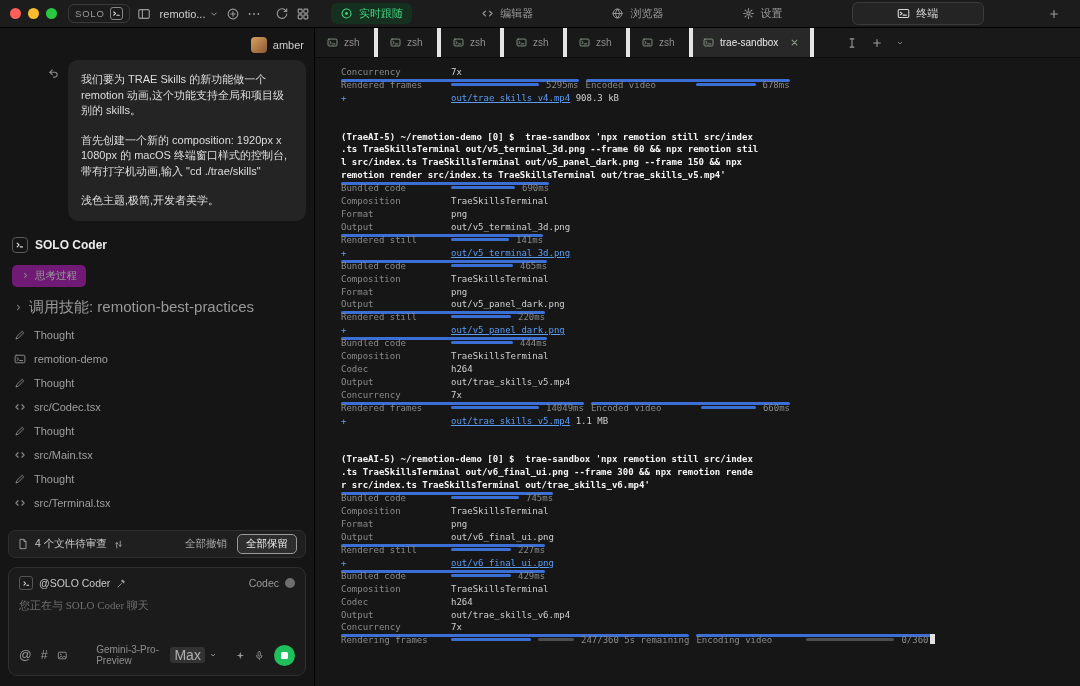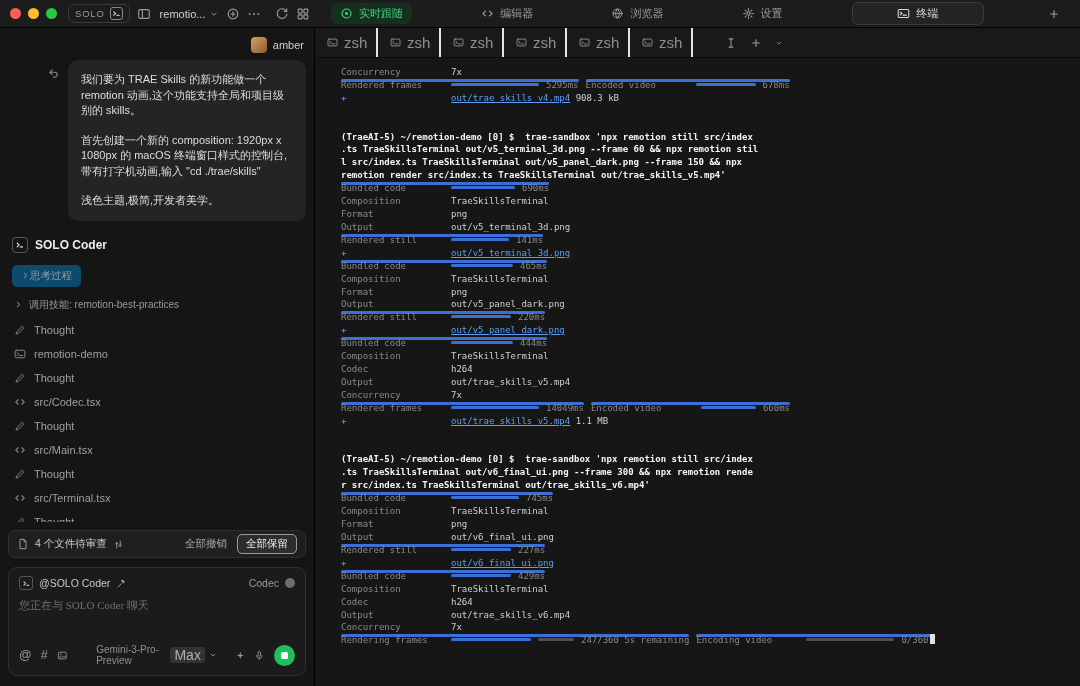--- a/index.html
+++ b/index.html
@@ -40,23 +40,23 @@
 .msg-row{display:flex;justify-content:flex-end;align-items:flex-start;gap:8px;padding:0 8px 0 36px}
 .revert{width:13px;height:13px;color:#8a8a8a;margin-top:7px;flex:none}
 .bubble{background:#242424;border-radius:10px;padding:12px 13px;width:238px;color:#dedede;font-size:11px;line-height:15.5px}
 .bubble-p{margin-bottom:14px}
 .bubble-p:last-child{margin-bottom:0}
 .agent-header{display:flex;align-items:center;gap:7px;padding:0 12px;margin-top:16px}
 .agent-badge{width:16px;height:16px;border:1px solid #5a5a5a;border-radius:4px;display:flex;align-items:center;justify-content:center;color:#e0e0e0;flex:none}
 .agent-badge .ic{width:10px;height:10px}
 .agent-name{font-size:12px;font-weight:bold;color:#ededed}
 .think-wrap{padding:0 12px;margin-top:12px}
-.think-pill{display:inline-flex;align-items:center;background:#0c4a6e;border-radius:5px;padding:4px 9px;color:#9a9a9a;font-size:10.5px}
+.think-pill{display:inline-flex;align-items:center;gap:5px;background:#701a75;border-radius:5px;padding:4px 9px;color:#9a9a9a;font-size:10.5px}
 .chev{width:9px;height:9px;color:#8a8a8a;flex:none}
-.skill-row{display:flex;align-items:center;gap:6px;padding:11px 14px 3px;color:#9a9a9a;font-size:10px}
+.skill-row{display:flex;align-items:center;gap:6px;padding:11px 14px 3px;color:#9a9a9a;font-size:15px}
 .steps{margin-top:3px}
 .step{display:flex;align-items:flex-start;gap:8px;padding:6px 14px;color:#9f9f9f;font-size:11px}
 .step .ic{width:12px;height:12px;color:#8a8a8a;flex:none}
 
 
 .review{margin:8px 8px 0;flex:none;background:#1f1f1f;border:1px solid #2e2e2e;border-radius:7px;height:28px;display:flex;align-items:center;gap:6px;padding:0 8px;font-size:10.5px;color:#c9c9c9}
 .review .ic{width:12px;height:12px;color:#9a9a9a;flex:none}
 .review-spacer{flex:1}
 .undo{color:#a9a9a9;padding:2px 4px}
 .keep{background:#2d2d2d;border:1px solid #9a9a9a;border-radius:5px;padding:2px 8px;color:#f0f0f0}
@@ -77,21 +77,21 @@
 .model{display:flex;align-items:center;gap:4px;font-size:10px;color:#8f8f8f;margin-left:20px}
 .max-badge{background:#333;border-radius:3px;padding:0 4px;font-size:14px;color:#b0b0b0}
 .model .chev{width:8px;height:8px}
 .tb-flex{flex:1}
 .send{width:21px;height:21px;border-radius:50%;background:#1fbf5c;display:flex;align-items:center;justify-content:center;flex:none}
 .stopsq{width:7px;height:7px;background:#fff;border-radius:1.5px}
 
 
 .term{flex:1;min-width:0;display:flex;flex-direction:column;background:#161616}
 .tm-strip{height:30px;flex:none;display:flex;align-items:stretch;background:#191919;border-bottom:1px solid #0c0c0c}
-.tm-tab{display:flex;align-items:center;gap:6px;width:63px;padding:0 0 0 12px;color:#8f8f8f;font-size:15px;border-right:2px solid #e5e5e5;flex:none}
+.tm-tab{display:flex;align-items:center;gap:6px;width:63px;padding:0 0 0 12px;color:#8f8f8f;font-size:10px;border-right:4px solid #e5e5e5;flex:none}
 .tm-tab .ic{width:11px;height:11px;color:#8a9a8a;flex:none}
 .tm-tab.active{width:auto;background:#282828;color:#eaeaea;padding:0 10px}
 .tm-close{margin-left:5px;width:9px;height:9px;color:#9a9a9a}
 .tm-right{display:flex;align-items:center;gap:13px;margin-left:32px;color:#9a9a9a}
 .tm-right .ic{width:12px;height:12px}
 .tm-right .chev{width:8px;height:8px}
 .tm-out{flex:1;min-height:0;overflow:hidden;padding:8px 8px 0 26px;font-family:"DejaVu Sans Mono",monospace;font-size:9px;color:#cfcfcf}
 .tline{height:12.9px;line-height:12.9px;white-space:pre}
 .tl{display:inline-block;width:110px;color:#8a8a8a;vertical-align:top}
 .tl.plus{color:#5b9df5}
@@ -473,20 +473,34 @@
           </div>
           <div class="tm-tab">
             <span class="ic " style="width: 11px; height: 11px;">
               <svg viewBox="0 0 16 16" fill="none" stroke="currentColor" stroke-linecap="round" stroke-linejoin="round" stroke-width="1.3">
                 <rect x="1.5" y="3" width="13" height="10" rx="1.5"></rect>
                 <path d="M4 6.2l2.2 1.8L4 9.8M7.5 10h4"></path>
               </svg>
             </span>
             <span>zsh</span>
           </div>
+          <div class="tm-tab active">
+            <span class="ic " style="width: 11px; height: 11px;">
+              <svg viewBox="0 0 16 16" fill="none" stroke="currentColor" stroke-linecap="round" stroke-linejoin="round" stroke-width="1.3">
+                <rect x="1.5" y="3" width="13" height="10" rx="1.5"></rect>
+                <path d="M4 6.2l2.2 1.8L4 9.8M7.5 10h4"></path>
+              </svg>
+            </span>
+            <span>trae-sandbox</span>
+            <span class="tm-close ic">
+              <svg viewBox="0 0 16 16" fill="none" stroke="currentColor" stroke-linecap="round" stroke-linejoin="round" stroke-width="1.6">
+                <path d="M4.5 4.5l7 7M11.5 4.5l-7 7"></path>
+              </svg>
+            </span>
+          </div>
           <div class="tm-right">
             <span class="ic " style="width: 12px; height: 12px;">
               <svg viewBox="0 0 16 16" fill="none" stroke="currentColor" stroke-linecap="round" stroke-linejoin="round" stroke-width="1.4">
                 <path d="M5.5 2.5h5M5.5 13.5h5M8 2.5v11"></path>
               </svg>
             </span>
             <span class="ic " style="width: 12px; height: 12px;">
               <svg viewBox="0 0 16 16" fill="none" stroke="currentColor" stroke-linecap="round" stroke-linejoin="round" stroke-width="1.5">
                 <path d="M8 3.5v9M3.5 8h9"></path>
               </svg>

